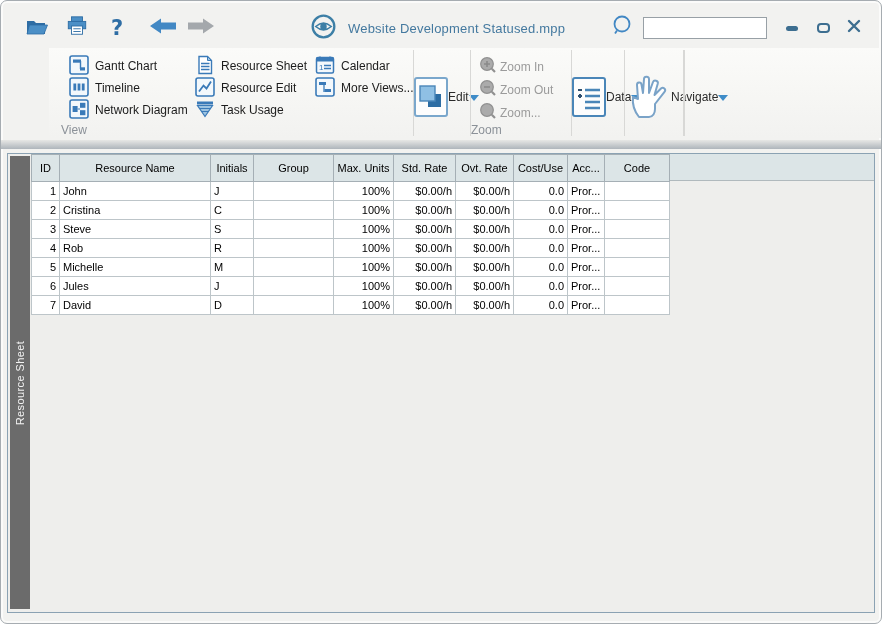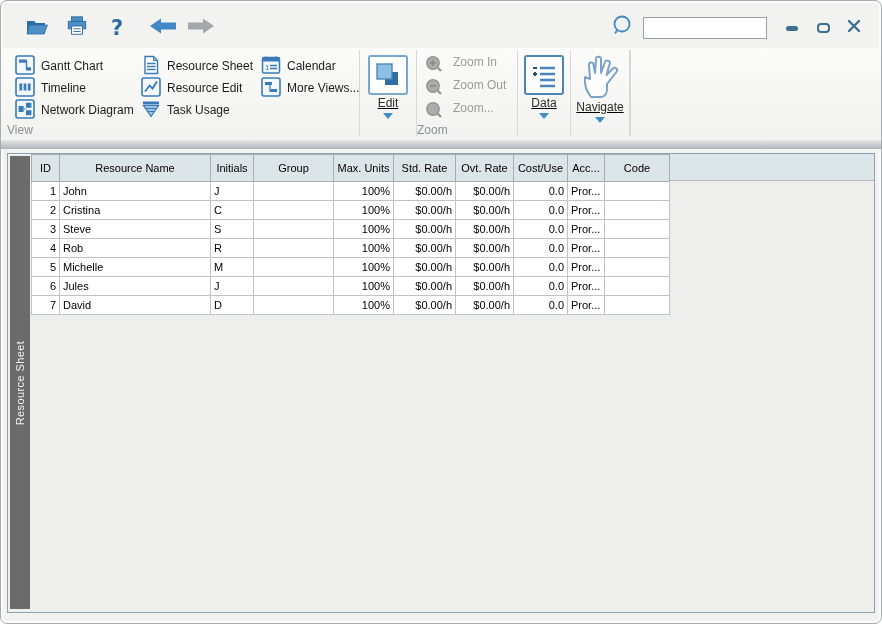--- a/index.html
+++ b/index.html
@@ -30,46 +30,47 @@
   }
   .win-controls { display:flex; align-items:center; gap:9px; margin-left:14px; }
   .wc { width:22px; height:20px; display:flex; align-items:center; justify-content:center; cursor:default; }
   .min-glyph { width:12px; height:5px; background:#3d6e90; border-radius:2.5px; }
   .restore-glyph { width:13px; height:10px; border:2.5px solid #3d6e90; border-radius:4px; }
 
   
   .ribbon {
     height:90px; display:flex; align-items:stretch;
     background:linear-gradient(#fbfbf9,#f2f2f0);
-    padding-left:6px;
+    padding-left:12px;
+    margin-left:48px;
   }
   .rsep { width:1px; background:#d8d8d6; margin:2px 0; }
   .rgroup { position:relative; }
   .gcaption { position:absolute; bottom:1px; left:0; right:0; font-size:12px; color:#8b9198; }
 
   .view-group {
     width:352px;
     display:grid;
     grid-template-rows:repeat(3,22px);
     grid-template-columns:126px 120px 100px;
     grid-auto-flow:column;
     padding:7px 0 0 8px;
   }
   .vitem { display:flex; align-items:center; gap:6px; font-size:12px; color:#1c1c1c; cursor:default; white-space:nowrap; }
   .vitem svg { flex:0 0 auto; }
 
-  .bigbtn { display:flex; flex-direction:column; align-items:center; padding-top:7px; cursor:default;text-decoration:underline; }
+  .bigbtn { display:flex; flex-direction:row; align-items:center; padding-top:7px; cursor:default; }
   .bigbtn .blabel { font-size:12px; color:#2a2a2a; margin-top:2px; line-height:13px; }
   .dn-arrow { width:0; height:0; border-left:5px solid transparent; border-right:5px solid transparent; border-top:6px solid #3f8cc8; margin-top:3px; }
   .edit-btn { width:56px; }
   .edit-box { width:40px; height:40px; border:2px solid #7aa7cc; border-radius:3px; background:#fdfdfd; display:flex; align-items:center; justify-content:center; }
   .icon-slot { height:44px; display:flex; align-items:center; justify-content:center; }
 
   .zoom-group { width:100px; padding:7px 0 0 8px; }
-  .zitem { display:flex; align-items:flex-start; gap:10px; height:23px; cursor:default; }
+  .zitem { display:flex; align-items:center; gap:3px; height:23px; cursor:default; }
   .zitem .zlabel { font-size:12px; color:#9b9b9b; white-space:nowrap; }
 
   .data-btn { width:52px; }
   .nav-btn { width:58px; }
   .filter-btn { width:52px; }
   .databox { width:40px; height:40px; border:2px solid #4a86b8; border-radius:3px; background:#fdfdfd; display:flex; align-items:center; justify-content:center; }
 
   
   .band { height:9px; background:linear-gradient(#e7e7e5,#aeb5bb); margin-top:2px; }
 
@@ -149,20 +150,30 @@
       </span>
     </div>
     <div class="tb-btn" style="margin-left:10px">
       <span>
         <svg width="28" height="18" viewBox="0 0 28 18">
           <path d="M27 9 L16 1.5 V5.5 H1 V12.5 H16 V16.5 Z" fill="#a4a8ac"></path>
         </svg>
       </span>
     </div>
 
+    <div class="tb-center">
+      <span>
+        <svg width="25" height="25" viewBox="0 0 24 24">
+          <circle cx="12" cy="12" r="10.4" fill="none" stroke="#3d7fa6" stroke-width="2.2"></circle>
+          <path d="M4.5 12 Q12 5.5 19.5 12 Q12 18.5 4.5 12 Z" fill="none" stroke="#3d7fa6" stroke-width="1.5"></path>
+          <circle cx="12" cy="12" r="3.1" fill="#3d7fa6"></circle>
+        </svg>
+      </span>
+      <span class="doc-title">Website Development Statused.mpp</span>
+    </div>
 
     <div class="tb-right">
       <span>
         <svg width="24" height="24" viewBox="0 0 24 24">
           <circle cx="11" cy="10" r="7.5" fill="none" stroke="#4288c4" stroke-width="1.8"></circle>
           <line x1="6" y1="16.5" x2="4" y2="19.5" stroke="#4288c4" stroke-width="1.8"></line>
         </svg>
       </span>
       <input class="search-box" type="text" value="" style="">
       <div class="win-controls">

